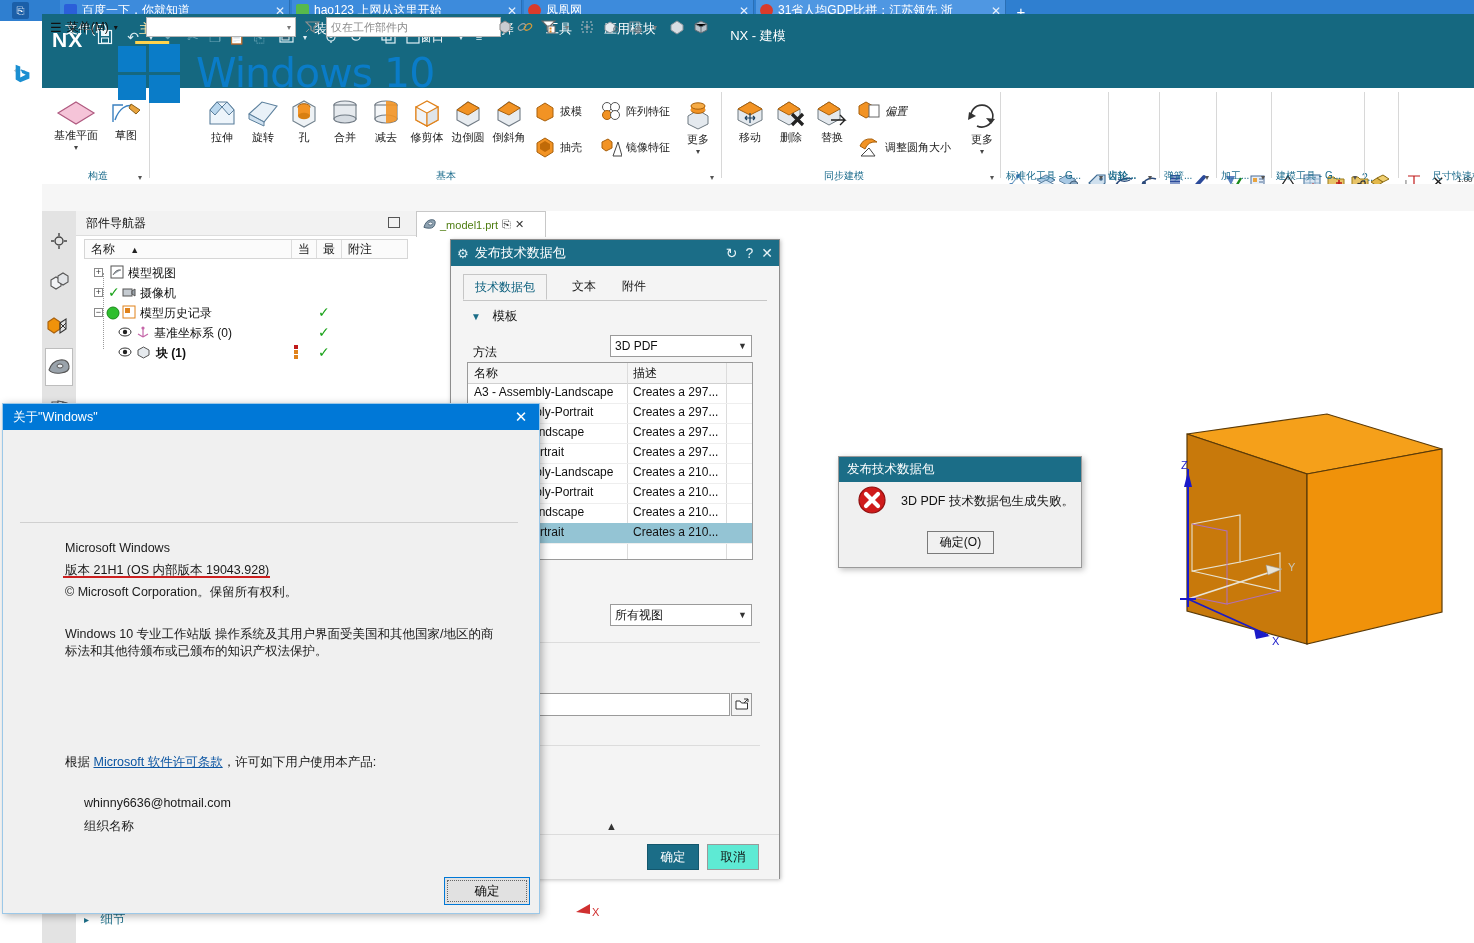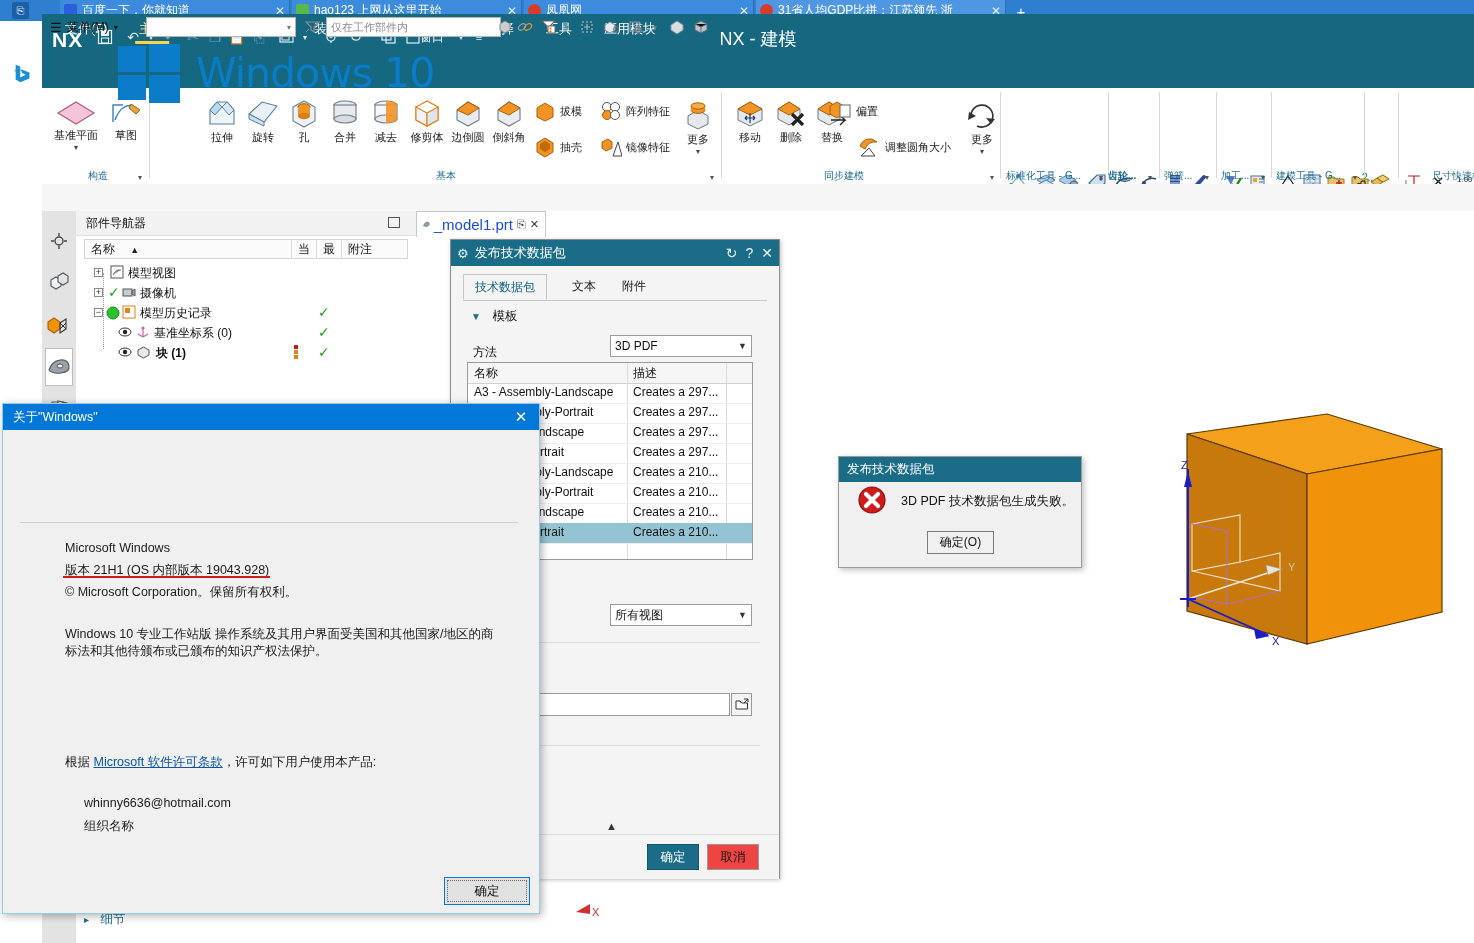--- a/index.html
+++ b/index.html
@@ -24,21 +24,21 @@
   #browser-back{left:10px;top:56px;width:24px;height:24px;color:#b9c1c8;font-size:19px;line-height:24px;}
   #bing-logo{left:12px;top:62px;width:22px;height:22px;}
   #browser-appicon{left:12px;top:2px;width:17px;height:17px;background:#1b5fa8;border-radius:2px;
       display:flex;align-items:center;justify-content:center;color:#fff;font-size:10px;}
   #browser-page{left:42px;top:21px;width:1432px;height:922px;background:#ffffff;}
 
   
   #nx-window{left:42px;top:14px;width:1432px;height:929px;background:#f0f0f0;}
   #nx-titlebar{left:0;top:0;width:1432px;height:44px;background:#156880;}
   #nx-logo{left:10px;top:14px;color:#ffffff;font-size:21px;font-weight:bold;letter-spacing:1px;}
-  #nx-title{left:0;top:13px;width:1432px;text-align:center;color:#ffffff;font-size:18px;}
+  #nx-title{left:0;top:13px;width:1432px;text-align:center;color:#ffffff;font-size:13px;}
   .qicon{position:absolute;top:12px;width:22px;height:22px;display:flex;align-items:center;
       justify-content:center;color:#dfeef3;font-size:14px;}
   #qarea{left:52px;top:0;width:500px;height:44px;}
   .qtxt{position:absolute;color:#ffffff;font-size:12px;top:15px;}
 
   #nx-menubar{left:0;top:44px;width:1432px;height:30px;background:#156880;}
   .menuitem{position:absolute;top:0;height:30px;line-height:30px;color:#ffffff;font-size:13px;
      padding:0 11px;box-sizing:border-box;white-space:nowrap;cursor:default;}
   .menuitem.sel{color:#ffe9a8;}
   .menu-underline{position:absolute;bottom:0;left:50%;transform:translateX(-50%);
@@ -79,21 +79,21 @@
   .expander{position:absolute;top:5px;width:9px;height:9px;border:1px solid #8a8a8a;background:#fff;
      font-size:9px;line-height:7px;text-align:center;color:#333;box-sizing:border-box;}
   .dots{position:absolute;border-left:1px dotted #9a9a9a;}
   #pn-details{left:8px;top:700px;width:324px;height:24px;}
   #pn-scroll{left:8px;top:690px;width:300px;height:5px;background:#c8c8c8;}
 
   
   #graphics{left:374px;top:197px;width:1058px;height:732px;background:#ffffff;}
   #tab-model{left:374px;top:197px;width:130px;height:26px;background:#ffffff;border:1px solid #c8c8c8;
      border-bottom:none;box-sizing:border-box;display:flex;align-items:center;gap:4px;padding:0 6px;}
-  #tab-model .t{font-size:15px;color:#1d4ed8;}
+  #tab-model .t{font-size:11px;color:#4d7c0f;}
 
   
   #pubdlg{left:408px;top:225px;width:330px;height:640px;background:#f4f4f4;border:1px solid #8d8d8d;box-sizing:border-box;
      box-shadow:1px 1px 4px rgba(0,0,0,.25);}
   #pubdlg-title{left:0;top:0;width:328px;height:26px;background:#1b6d87;display:flex;align-items:center;padding:0 6px;box-sizing:border-box;}
   #pubdlg-title .t{color:#fff;font-size:13px;margin-left:6px;}
   .dlgicon{color:#e6f3f7;font-size:14px;margin-left:8px;}
   .tabstrip{position:absolute;left:12px;top:34px;width:304px;height:26px;border-bottom:1px solid #c6c6c6;}
   .dtab{position:absolute;top:0;height:26px;line-height:25px;padding:0 11px;font-size:12px;color:#1a1a1a;
      box-sizing:border-box;}
@@ -116,21 +116,21 @@
   #fname{left:418px;top:679px;width:270px;height:23px;background:#fff;border:1px solid #9a9a9a;box-sizing:border-box;
      display:flex;align-items:center;padding:0 5px;font-size:12px;color:#111;}
   #fbrowse{left:689px;top:679px;width:21px;height:23px;background:#f4f4f4;border:1px solid #9a9a9a;box-sizing:border-box;
      display:flex;align-items:center;justify-content:center;}
   #pub-divider2{left:418px;top:731px;width:300px;height:1px;background:#dcdcdc;}
   #pub-collapse{left:564px;top:806px;font-size:11px;color:#333;}
   #pub-foot{left:409px;top:820px;width:328px;height:44px;background:#f4f4f4;border-top:1px solid #dcdcdc;}
   .dbtn{position:absolute;height:26px;font-size:12.5px;display:flex;align-items:center;justify-content:center;
      box-sizing:border-box;}
   #btn-ok{left:605px;top:830px;width:52px;background:#1b6d87;color:#ffffff;border:1px solid #14576d;}
-  #btn-cancel{left:665px;top:830px;width:52px;background:#ef4444;color:#111;border:1px solid #9a9a9a;}
+  #btn-cancel{left:665px;top:830px;width:52px;background:#5eead4;color:#111;border:1px solid #9a9a9a;}
 
   
   #errdlg{left:838px;top:456px;width:244px;height:112px;background:#f0f0f0;border:1px solid #9a9a9a;box-sizing:border-box;
      box-shadow:2px 2px 6px rgba(0,0,0,.25);}
   #errdlg-title{left:0;top:0;width:242px;height:25px;background:#1b6d87;display:flex;align-items:center;padding:0 8px;box-sizing:border-box;}
   #errdlg-title .t{color:#fff;font-size:12.5px;}
   #err-msg{left:62px;top:36px;font-size:12.5px;color:#111;}
   #err-icon{left:18px;top:28px;width:30px;height:30px;}
   #err-ok{left:88px;top:74px;width:67px;height:23px;background:#f0f0f0;border:1px solid #7a7a7a;box-sizing:border-box;
      display:flex;align-items:center;justify-content:center;font-size:12px;color:#111;}
@@ -417,21 +417,21 @@
       <span class="lbl">删除</span>
     </div>
     <div class="rbtn" style="left:768px;top:10px;">
       <svg width="34" height="30" viewBox="0 0 34 30">
           <polygon points="3,11 14,4 25,11 25,21 14,27 3,21" fill="#e4e9ee" stroke="#6d7880" stroke-width="1"></polygon>
           <polygon points="3,11 14,4 25,11 14,17" fill="#f29324" stroke="#a8600c" stroke-width="1"></polygon>
           <path d="M16 22 h14 l-5 -5 M30 22 l-5 5" fill="none" stroke="#222" stroke-width="1.4"></path>
         </svg>
       <span class="lbl">替换</span>
     </div>
-    <div class="rbtn-h" style="left:786px;top:12px;">
+    <div class="rbtn-h" style="left:815px;top:12px;font-style:italic;">
       <svg width="24" height="22" viewBox="0 0 24 22">
           <polygon points="2,6 9,2 16,6 16,14 9,18 2,14" fill="#f29324" stroke="#a8600c" stroke-width="1"></polygon>
           <rect x="12" y="5" width="10" height="12" fill="#fff" stroke="#666" stroke-width="1"></rect>
         </svg>
       <span class="lbl">偏置</span>
     </div>
     <div class="rbtn-h" style="left:815px;top:48px;">
       <svg width="24" height="22" viewBox="0 0 24 22">
           <path d="M3 10 q3 -8 12 -7 l5 3 q-9 -1 -12 7 z" fill="#f29324" stroke="#a8600c" stroke-width="1"></path>
           <polygon points="4,20 12,12 18,20" fill="none" stroke="#444" stroke-width="1"></polygon>

